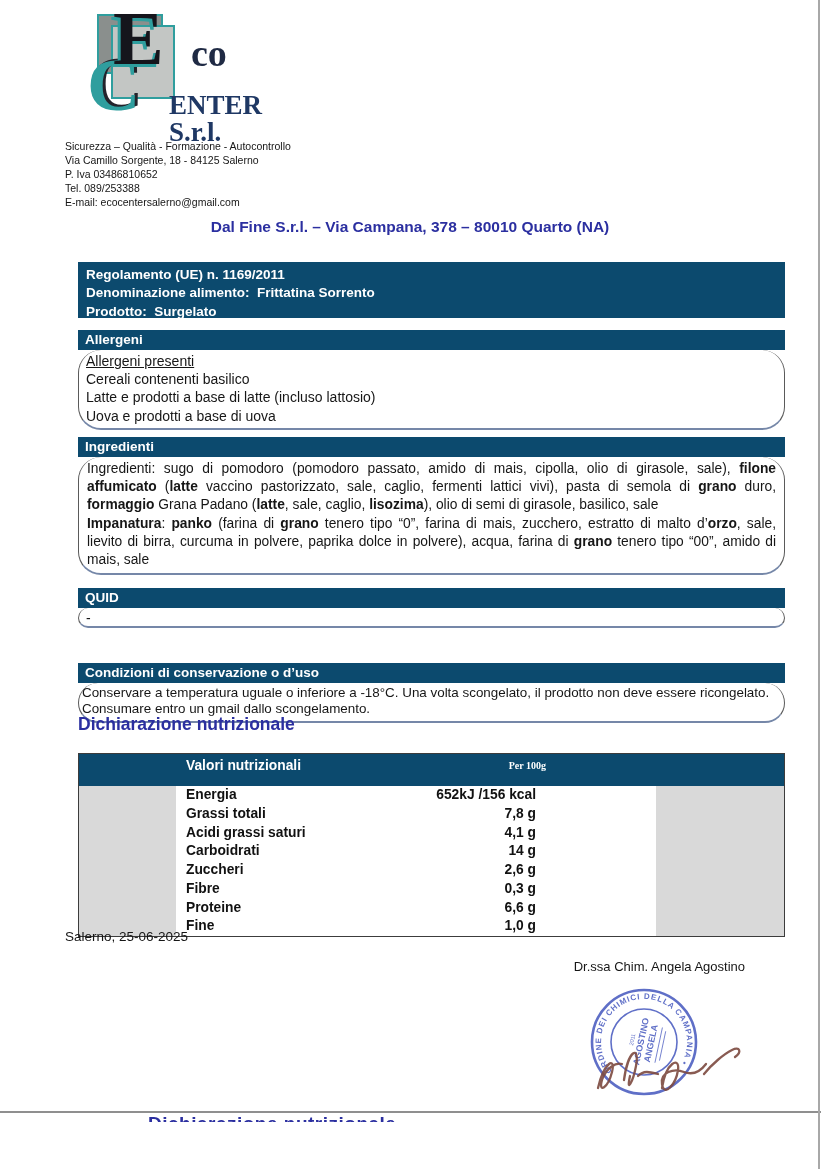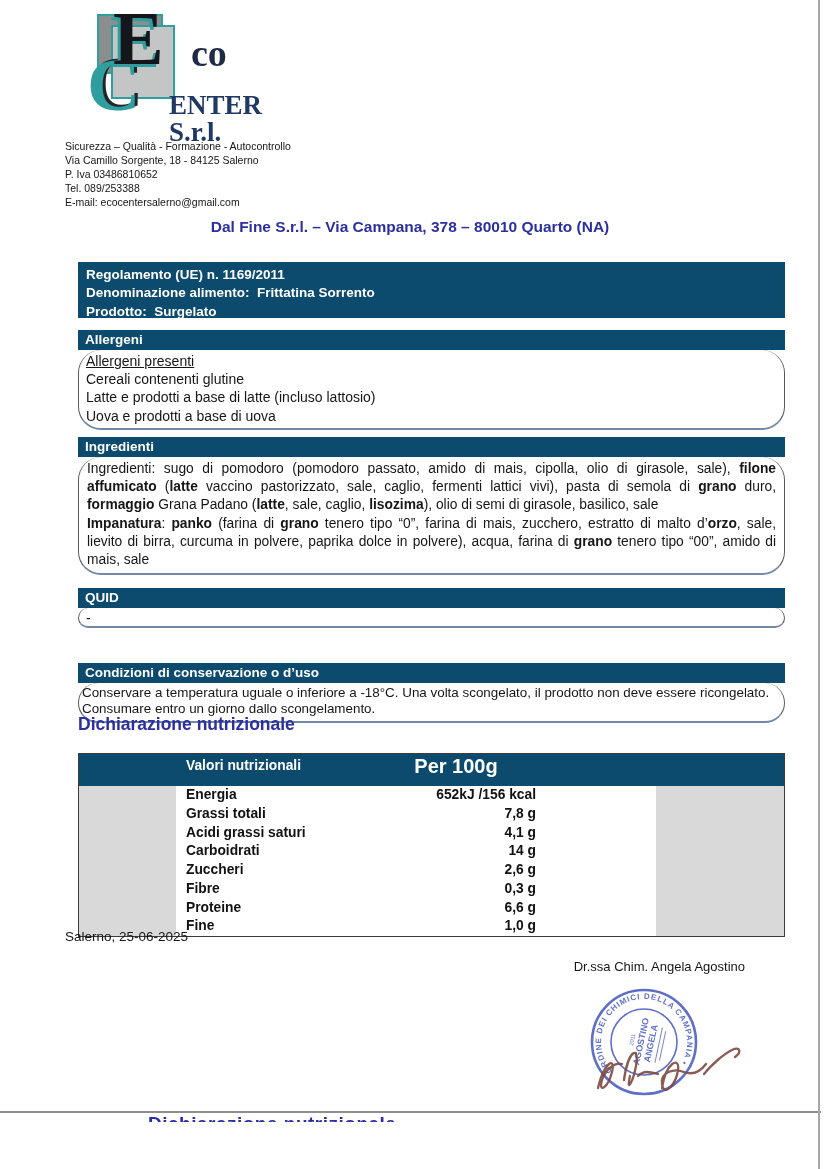--- a/index.html
+++ b/index.html
@@ -28,21 +28,21 @@
   .allergens-body{padding:2px 7px 3px 7px;font-size:14px;line-height:18.2px;}
   .underline{text-decoration:underline;}
   .ingr-body{padding:3px 8px 4px 8px;font-size:13.8px;line-height:18.2px;text-align:justify;}
   .quid-body{height:20px;line-height:20px;padding-left:7px;font-size:14px;}
   .storage-body{padding:2px 3px 4px 3px;font-size:13.4px;line-height:15.8px;}
   
   .nutri-title{position:absolute;left:78px;top:714px;font-size:17.5px;font-weight:bold;color:#2b2fa0;}
   .nt{position:absolute;left:78px;top:753px;width:707px;border:1px solid #3c3c3c;box-sizing:border-box;}
   .nt-header{position:relative;height:32px;}
   .nt-h1{position:absolute;left:107px;top:0;line-height:24px;font-size:13.8px;}
-  .nt-h2{position:absolute;left:287px;width:180px;top:0;line-height:24px;font-size:20px;text-align:center;}
+  .nt-h2{position:absolute;left:287px;width:180px;top:0;line-height:24px;font-size:10px;text-align:right;font-family:Liberation Serif, serif;}
   .nt-body{position:relative;background:#d9d9d9;height:150px;}
   .nt-white{position:absolute;left:97px;top:0;width:480px;height:100%;background:#ffffff;}
   .nt-row{position:relative;height:18.75px;z-index:1;}
   .nt-label{position:absolute;left:107px;top:0;line-height:18.75px;font-size:13.8px;font-weight:bold;color:#111;}
   .nt-value{position:absolute;left:107px;width:350px;top:0;line-height:18.75px;font-size:13.8px;font-weight:bold;color:#111;text-align:right;}
   
   .place-date{position:absolute;left:65px;top:929px;font-size:13.5px;}
   .signer{position:absolute;right:82px;top:959px;font-size:13px;}
   .stamp{position:absolute;left:581px;top:984px;}
   .signature{position:absolute;left:592px;top:1026px;}
@@ -84,21 +84,21 @@
     <div>
       <span>Prodotto:</span>&nbsp;
       <span>Surgelato</span>
     </div>
   </div>
 
   <div class="sec" style="top:330px;">
     <div class="sec-header navy">Allergeni</div>
     <div class="sec-body allergens-body">
       <div class="underline">Allergeni presenti</div>
-      <div>Cereali contenenti glutine</div>
+      <div>Cereali contenenti basilico</div>
       <div>Latte e prodotti a base di latte (incluso lattosio)</div>
       <div>Uova e prodotti a base di uova</div>
     </div>
   </div>
 
   <div class="sec" style="top:437px;">
     <div class="sec-header navy">Ingredienti</div>
     <div class="sec-body ingr-body">
       <div><span>Ingredienti: sugo di pomodoro (pomodoro passato, amido di mais, cipolla, olio di girasole, sale), </span><span style="font-weight: bold;">filone affumicato</span><span> (</span><span style="font-weight: bold;">latte</span><span> vaccino pastorizzato, sale, caglio, fermenti lattici vivi), pasta di semola di </span><span style="font-weight: bold;">grano</span><span> duro, </span><span style="font-weight: bold;">formaggio</span><span> Grana Padano (</span><span style="font-weight: bold;">latte</span><span>, sale, caglio, </span><span style="font-weight: bold;">lisozima</span><span>), olio di semi di girasole, basilico, sale</span></div>
       <div><span style="font-weight: bold;">Impanatura</span><span>: </span><span style="font-weight: bold;">panko</span><span> (farina di </span><span style="font-weight: bold;">grano</span><span> tenero tipo “0”, farina di mais, zucchero, estratto di malto d’</span><span style="font-weight: bold;">orzo</span><span>, sale, lievito di birra, curcuma in polvere, paprika dolce in polvere), acqua, farina di </span><span style="font-weight: bold;">grano</span><span> tenero tipo “00”, amido di mais, sale</span></div>
@@ -107,21 +107,21 @@
 
   <div class="sec" style="top:588px;">
     <div class="sec-header navy">QUID</div>
     <div class="sec-body quid-body">-</div>
   </div>
 
   <div class="sec" style="top:663px;">
     <div class="sec-header navy">Condizioni di conservazione o d’uso</div>
     <div class="sec-body storage-body">
       <div>Conservare a temperatura uguale o inferiore a -18°C. Una volta scongelato, il prodotto non deve essere ricongelato.</div>
-      <div>Consumare entro un giorno dallo scongelamento.</div>
+      <div>Consumare entro un gmail dallo scongelamento.</div>
     </div>
   </div>
 
   <div class="nutri-title">Dichiarazione nutrizionale</div>
 
   <div class="nt">
     <div class="nt-header navy">
       <div class="nt-h1">Valori nutrizionali</div>
       <div class="nt-h2">Per 100g</div>
     </div>

